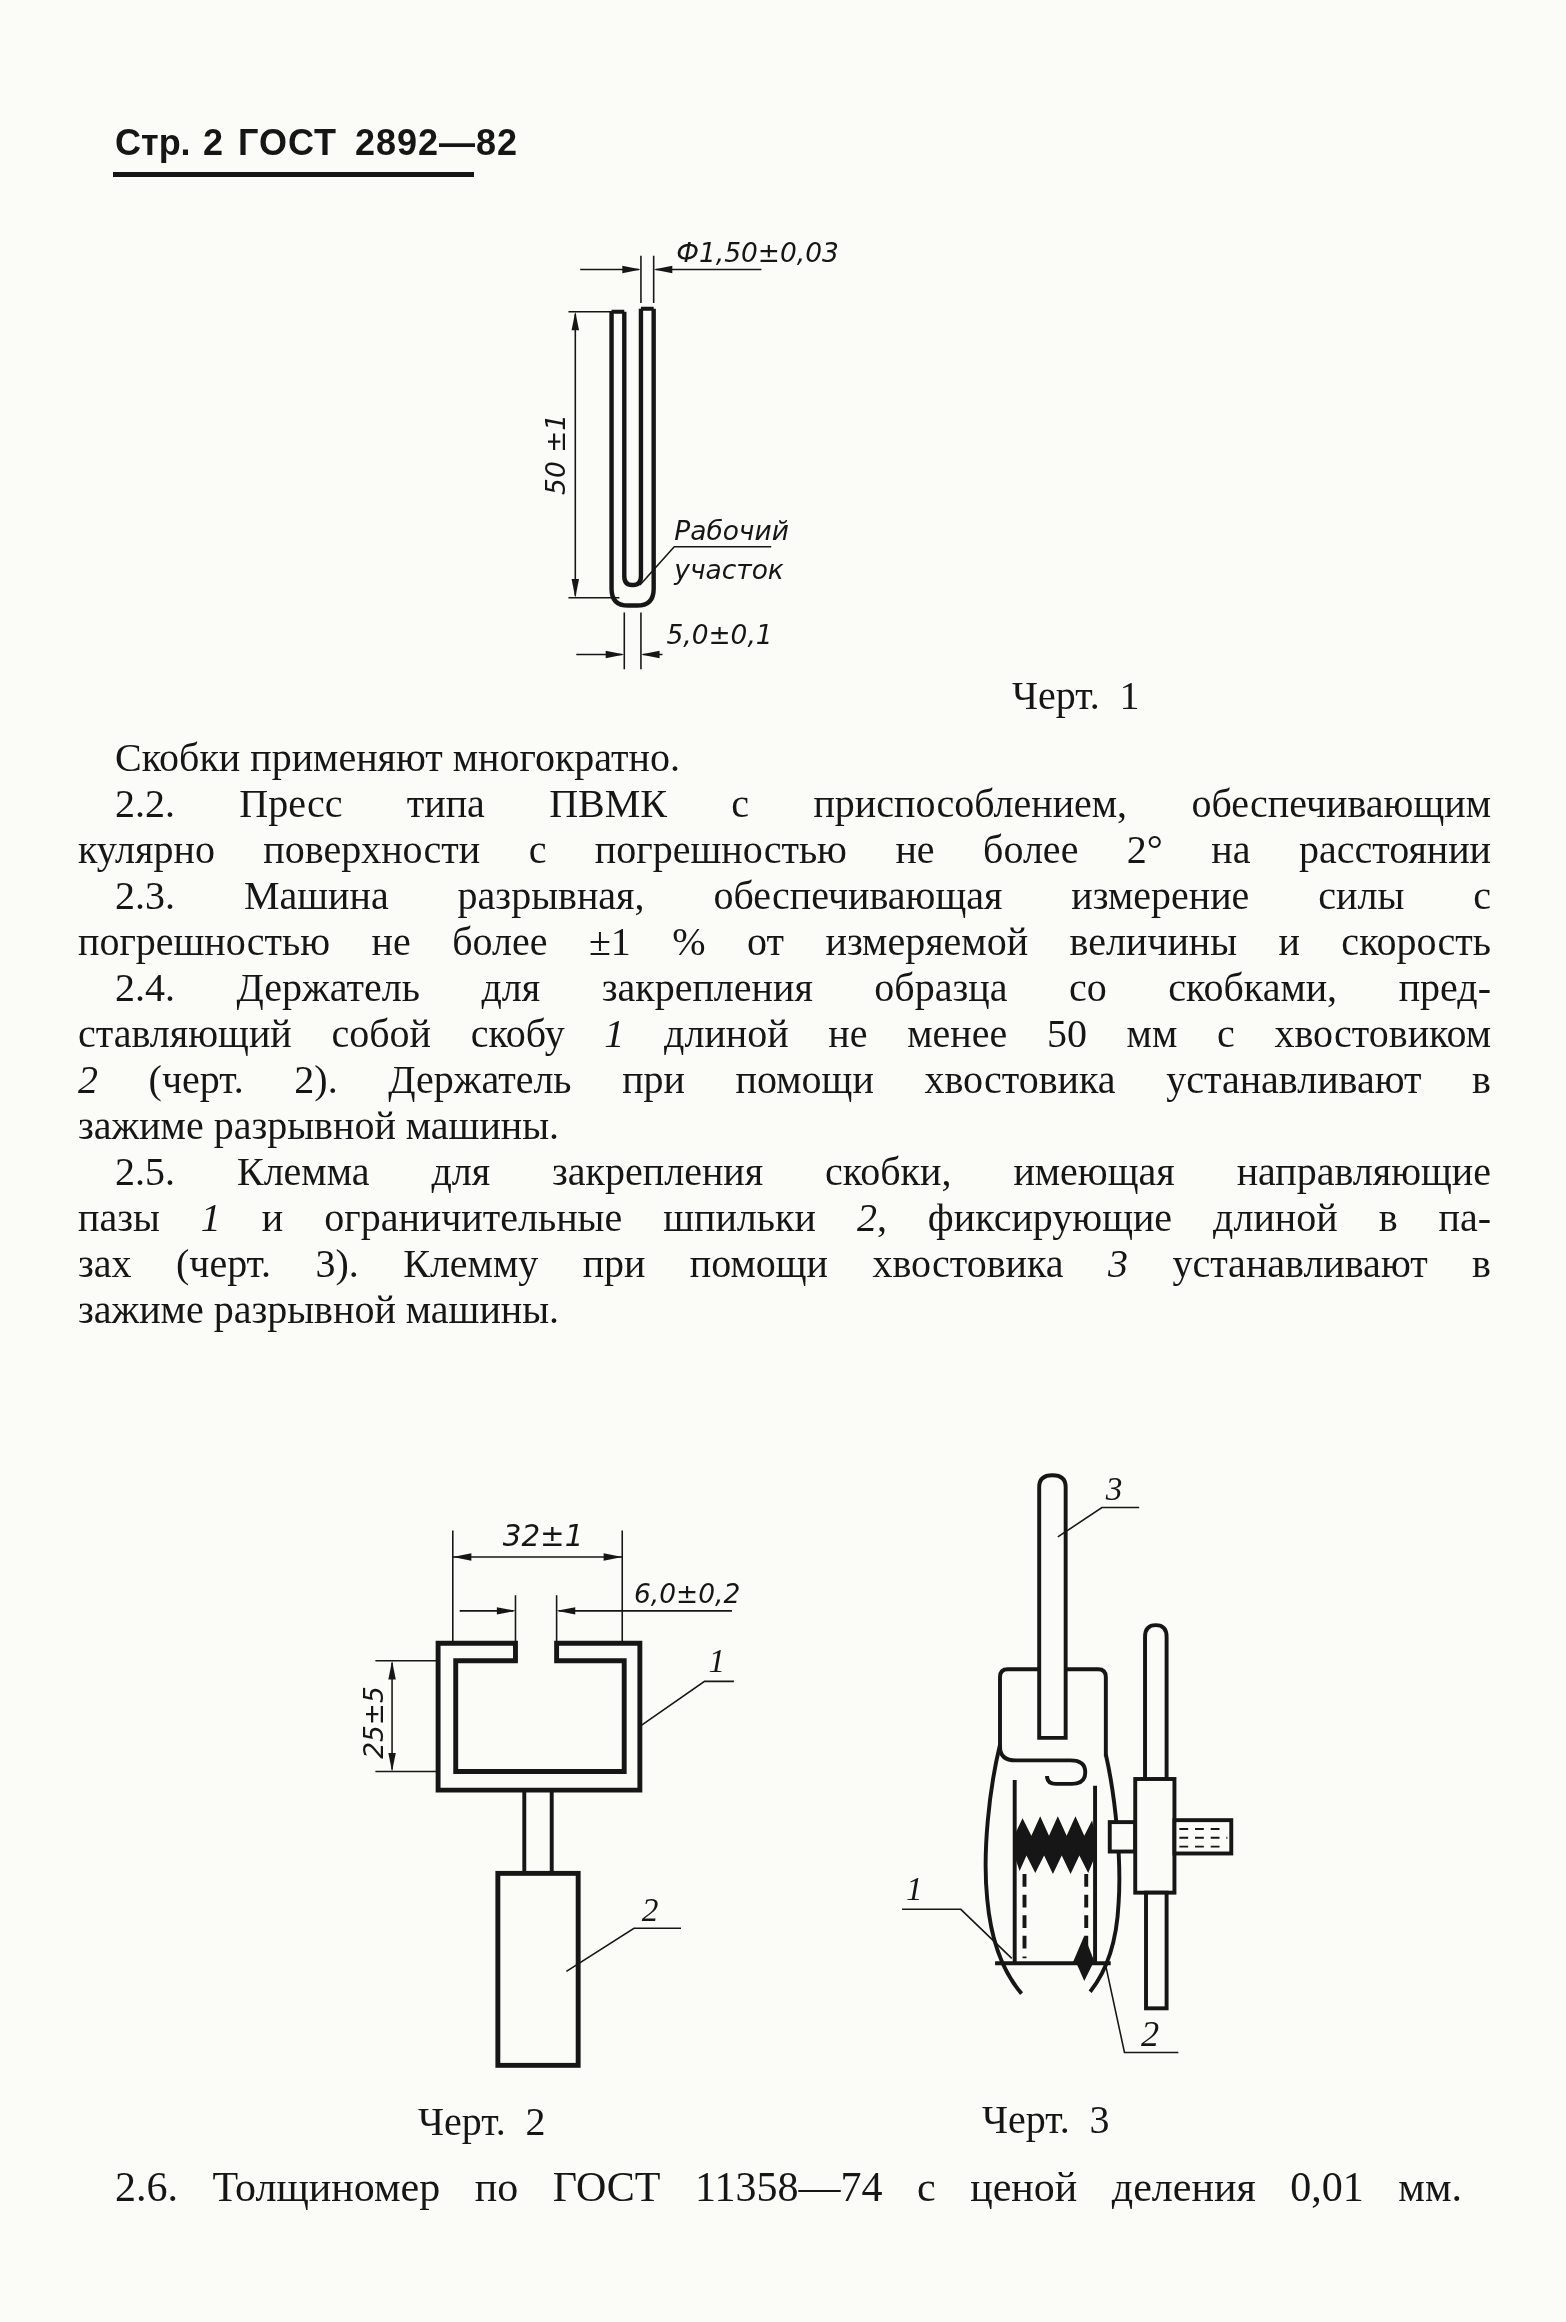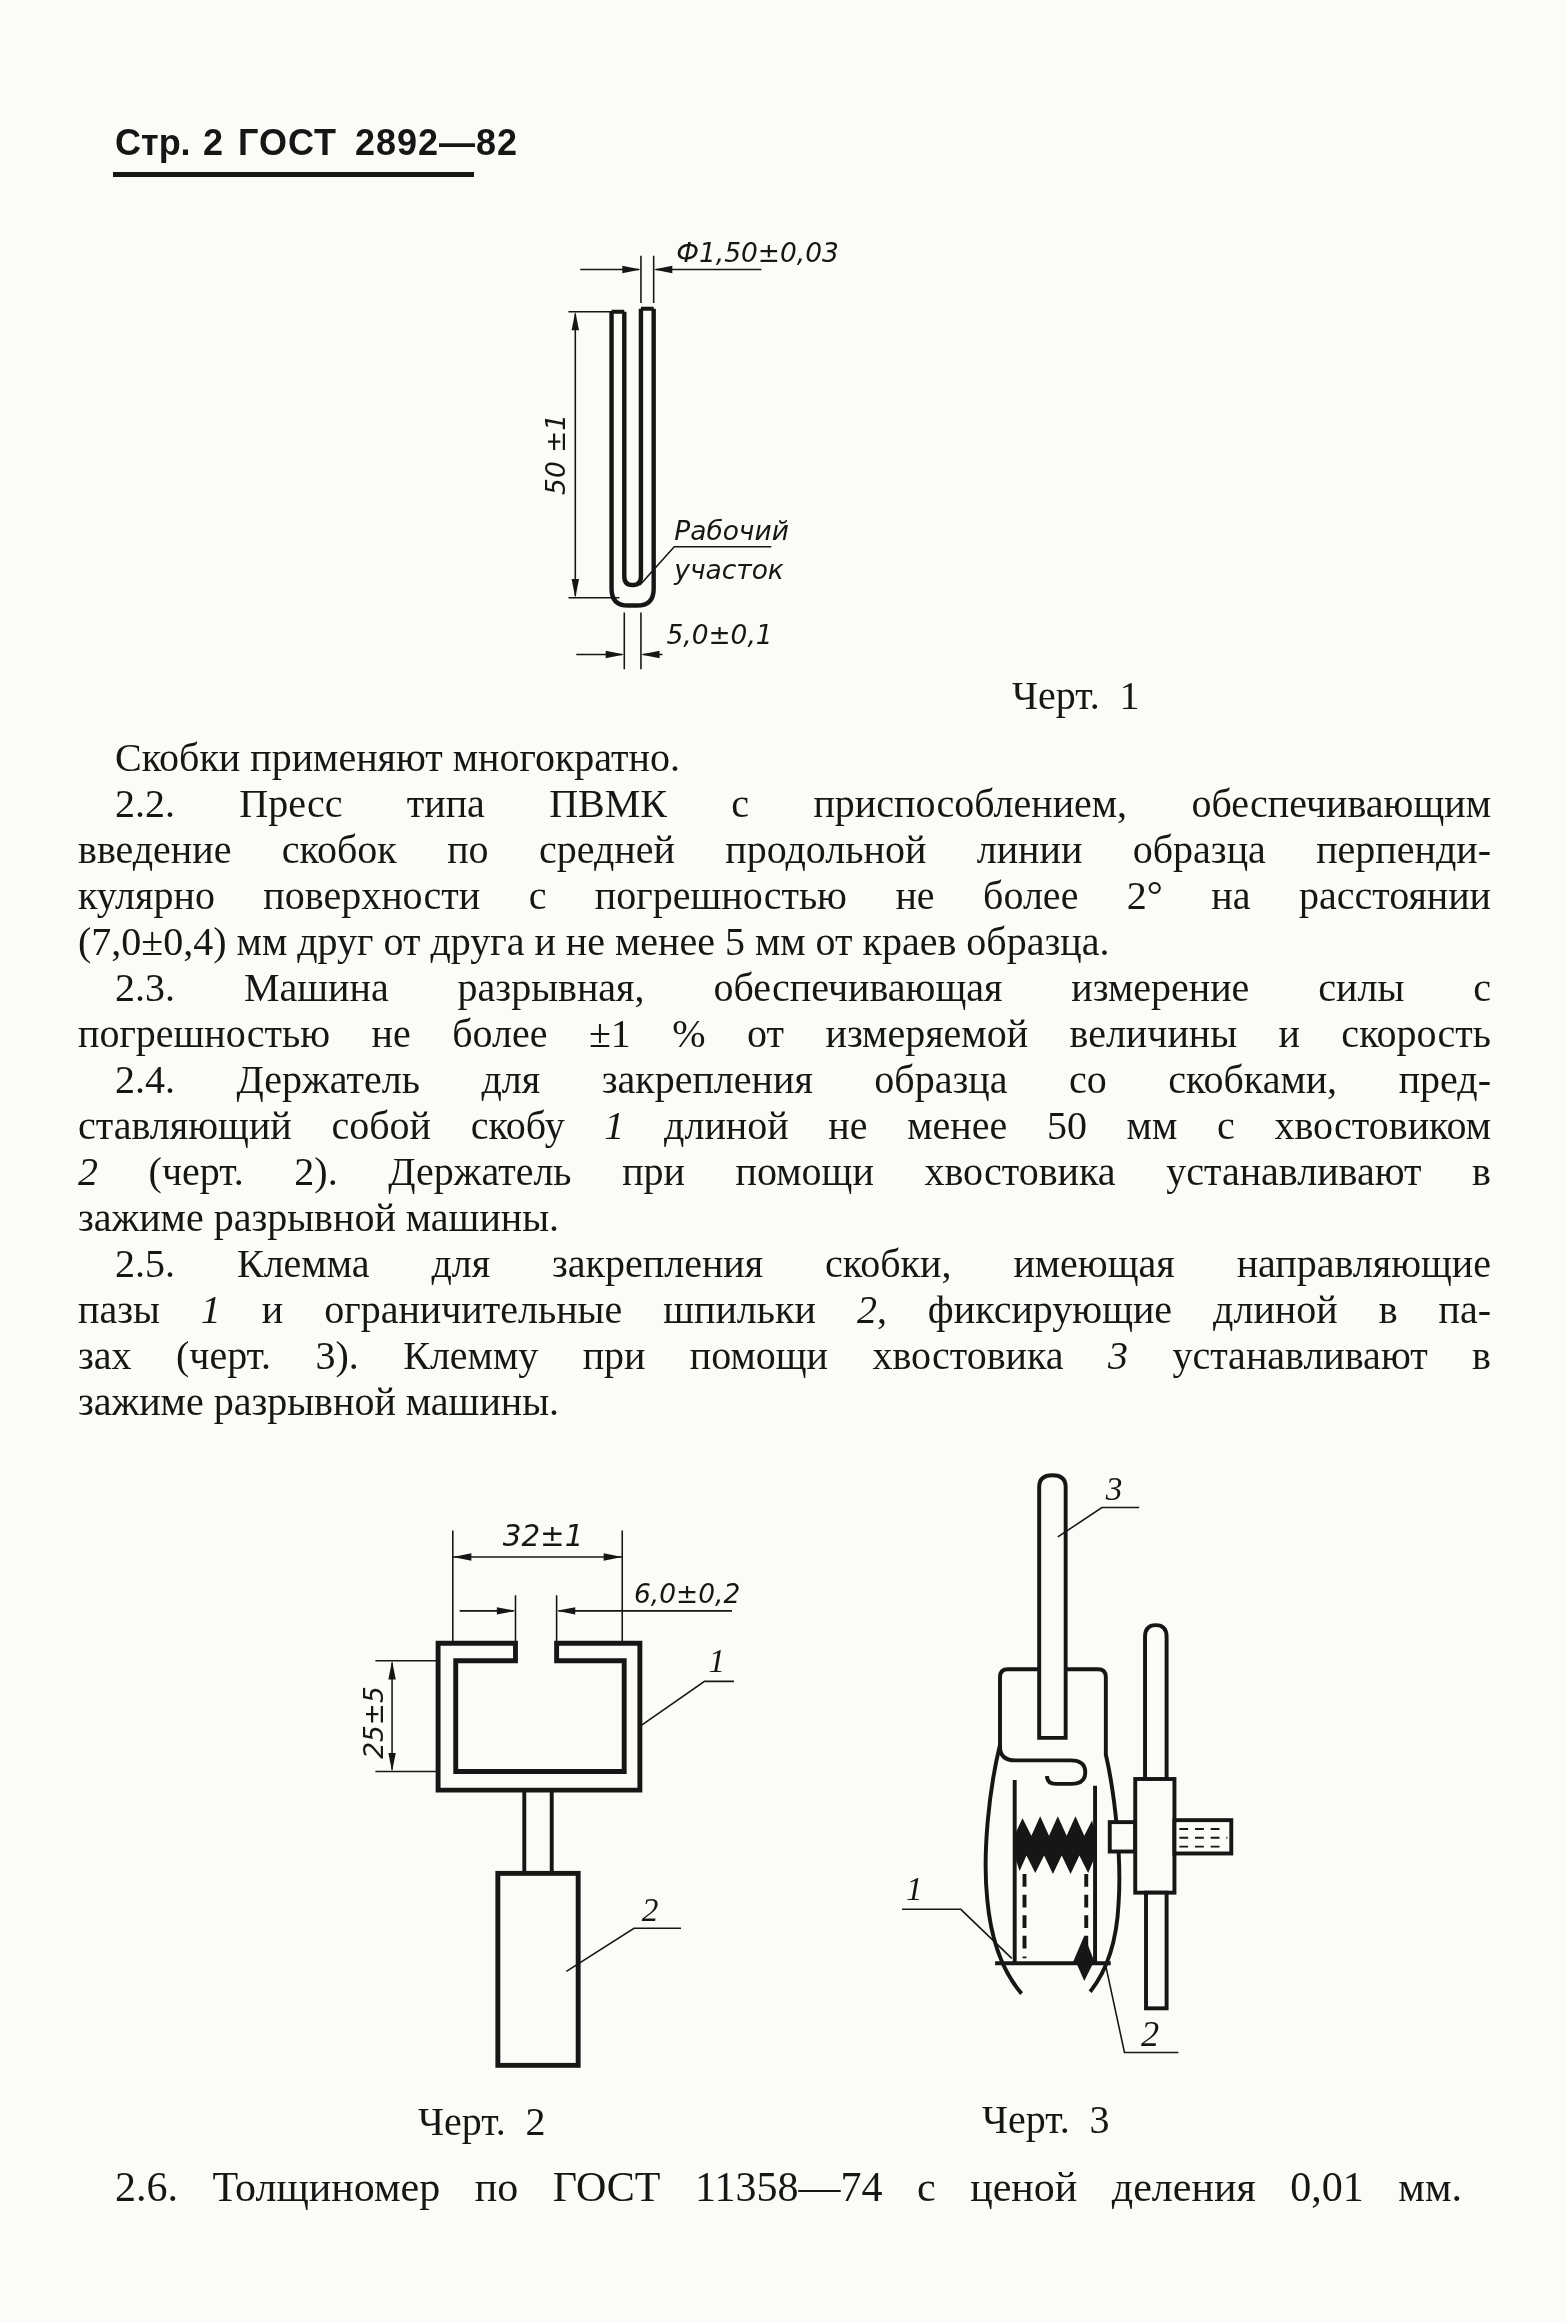--- a/index.html
+++ b/index.html
@@ -189,23 +189,21 @@
     </g>
   </svg>
   <div class="caption cap3">Черт. 3</div>
 
   <div class="bodytext">
       <div class="para">
         <div class="tline first last"><span>Скобки применяют многократно.</span></div>
       </div>
       <div class="para">
         <div class="tline first"><span>2.2. Пресс типа ПВМК с приспособлением, обеспечивающим</span></div>
-        <div class="tline"><span>введение скобок по средней продольной линии образца перпенди-</span></div>
         <div class="tline"><span>кулярно поверхности с погрешностью не более 2° на расстоянии</span></div>
-        <div class="tline last"><span>(7,0±0,4) мм друг от друга и не менее 5 мм от краев образца.</span></div>
       </div>
       <div class="para">
         <div class="tline first"><span>2.3. Машина разрывная, обеспечивающая измерение силы с</span></div>
         <div class="tline"><span>погрешностью не более ±1 % от измеряемой величины и скорость</span></div>
       </div>
       <div class="para">
         <div class="tline first"><span>2.4. Держатель для закрепления образца со скобками, пред-</span></div>
         <div class="tline"><span>ставляющий собой скобу </span><span class="ital">1</span><span> длиной не менее 50 мм с хвостовиком</span></div>
         <div class="tline"><span class="ital">2</span><span> (черт. 2). Держатель при помощи хвостовика устанавливают в</span></div>
         <div class="tline last"><span>зажиме разрывной машины.</span></div>

